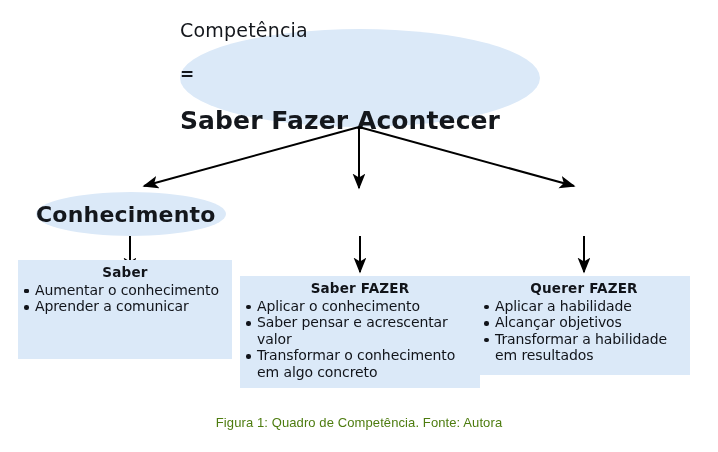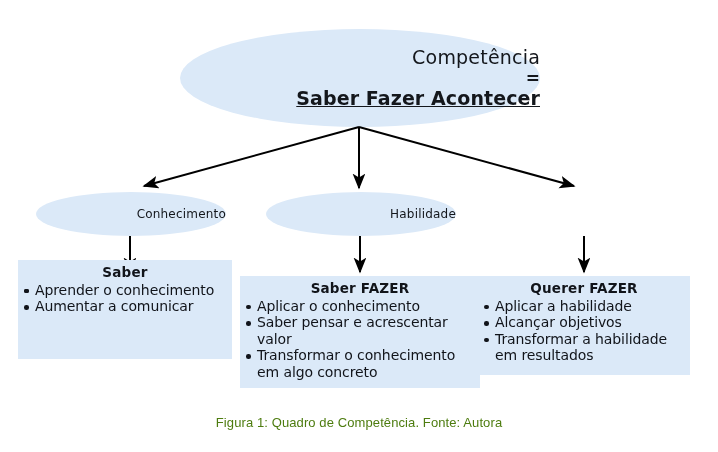--- a/index.html
+++ b/index.html
@@ -16,57 +16,57 @@
     font-family: "DejaVu Sans", sans-serif;
   }
 
   
   .ellipse {
     position: absolute;
     background: #dbe9f8;
     border-radius: 50%;
     display: flex;
     flex-direction: column;
-    align-items: flex-end;
+    align-items: flex-start;
     justify-content: center;
     color: #14171c;
     text-align: center;
+    gap: 23px;
   }
   #root-ellipse {
     left: 180px;
     top: 29px;
     width: 360px;
     height: 98px;
   }
   #root-ellipse .line-1 {
     font-size: 19px;
     font-weight: 400;
     letter-spacing: 0.2px;
     line-height: 1.15;
   }
   #root-ellipse .line-eq {
     font-size: 17px;
     font-weight: 700;
     line-height: 1.0;
     margin: 1px 0 1px 0;
   }
   #root-ellipse .line-2 {
-    font-size: 19px;
+    font-size: 25px;
     font-weight: 700;
     letter-spacing: 0.1px;
     line-height: 1.15;
-    text-decoration: underline;
   }
 
   
   .branch-ellipse {
     height: 44px;
     top: 192px;
-    font-size: 12px;
-    font-weight: 400;
+    font-size: 22px;
+    font-weight: 700;
     letter-spacing: 0.2px;
   }
   #ellipse-conhecimento { left: 36px;  width: 190px; }
   #ellipse-habilidade   { left: 266px; width: 190px; }
   #ellipse-atitude      { left: 487px; width: 197px; }
 
   
   #arrows {
     position: absolute;
     left: 0;
@@ -171,37 +171,34 @@
       <line x1="360" y1="236" x2="360" y2="272" stroke="#000000" stroke-width="2" marker-end="url(#ah)"></line>
     </g>
     <g>
       <line x1="584" y1="236" x2="584" y2="272" stroke="#000000" stroke-width="2" marker-end="url(#ah)"></line>
     </g>
   </svg>
 
   <div class="ellipse branch-ellipse" id="ellipse-conhecimento">
     <span>Conhecimento</span>
   </div>
-  <div class="ellipse branch-ellipse" id="ellipse-habilidade">
-    <span>Habilidade</span>
-  </div>
 
   <div class="info-box" id="box-saber">
     <div class="box-title">Saber</div>
     <ul class="bullet-list">
       <li>
         <span class="bullet-dot"></span>
       </li>
       <li>
         <span class="bullet-dot"></span>
-        <span>Aprender o conhecimento</span>
-      </li>
-      <li>
-        <span class="bullet-dot"></span>
-        <span>Aumentar a comunicar</span>
+        <span>Aumentar o conhecimento</span>
+      </li>
+      <li>
+        <span class="bullet-dot"></span>
+        <span>Aprender a comunicar</span>
       </li>
     </ul>
   </div>
 
   <div class="info-box" id="box-saber-fazer">
     <div class="box-title">Saber FAZER</div>
     <ul class="bullet-list">
       <li>
         <span class="bullet-dot"></span>
         <span>Aplicar o conhecimento</span>

